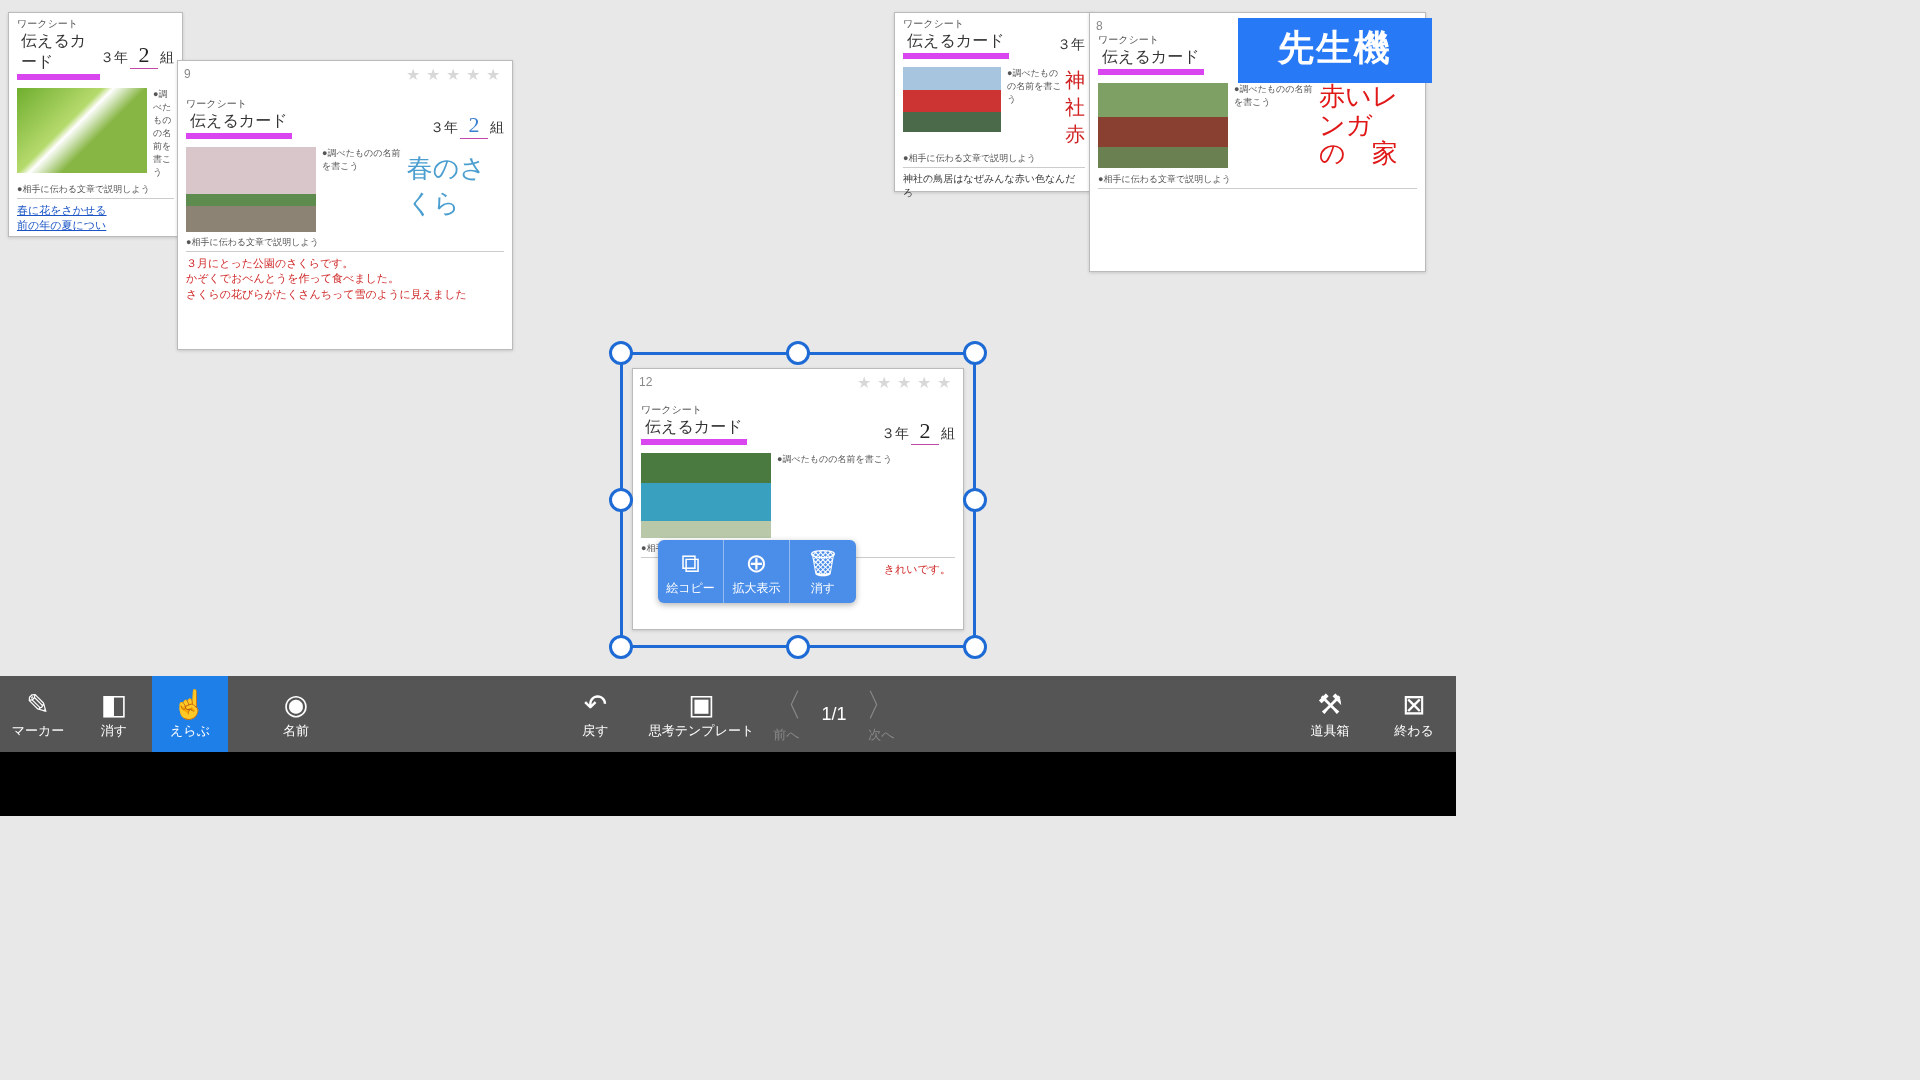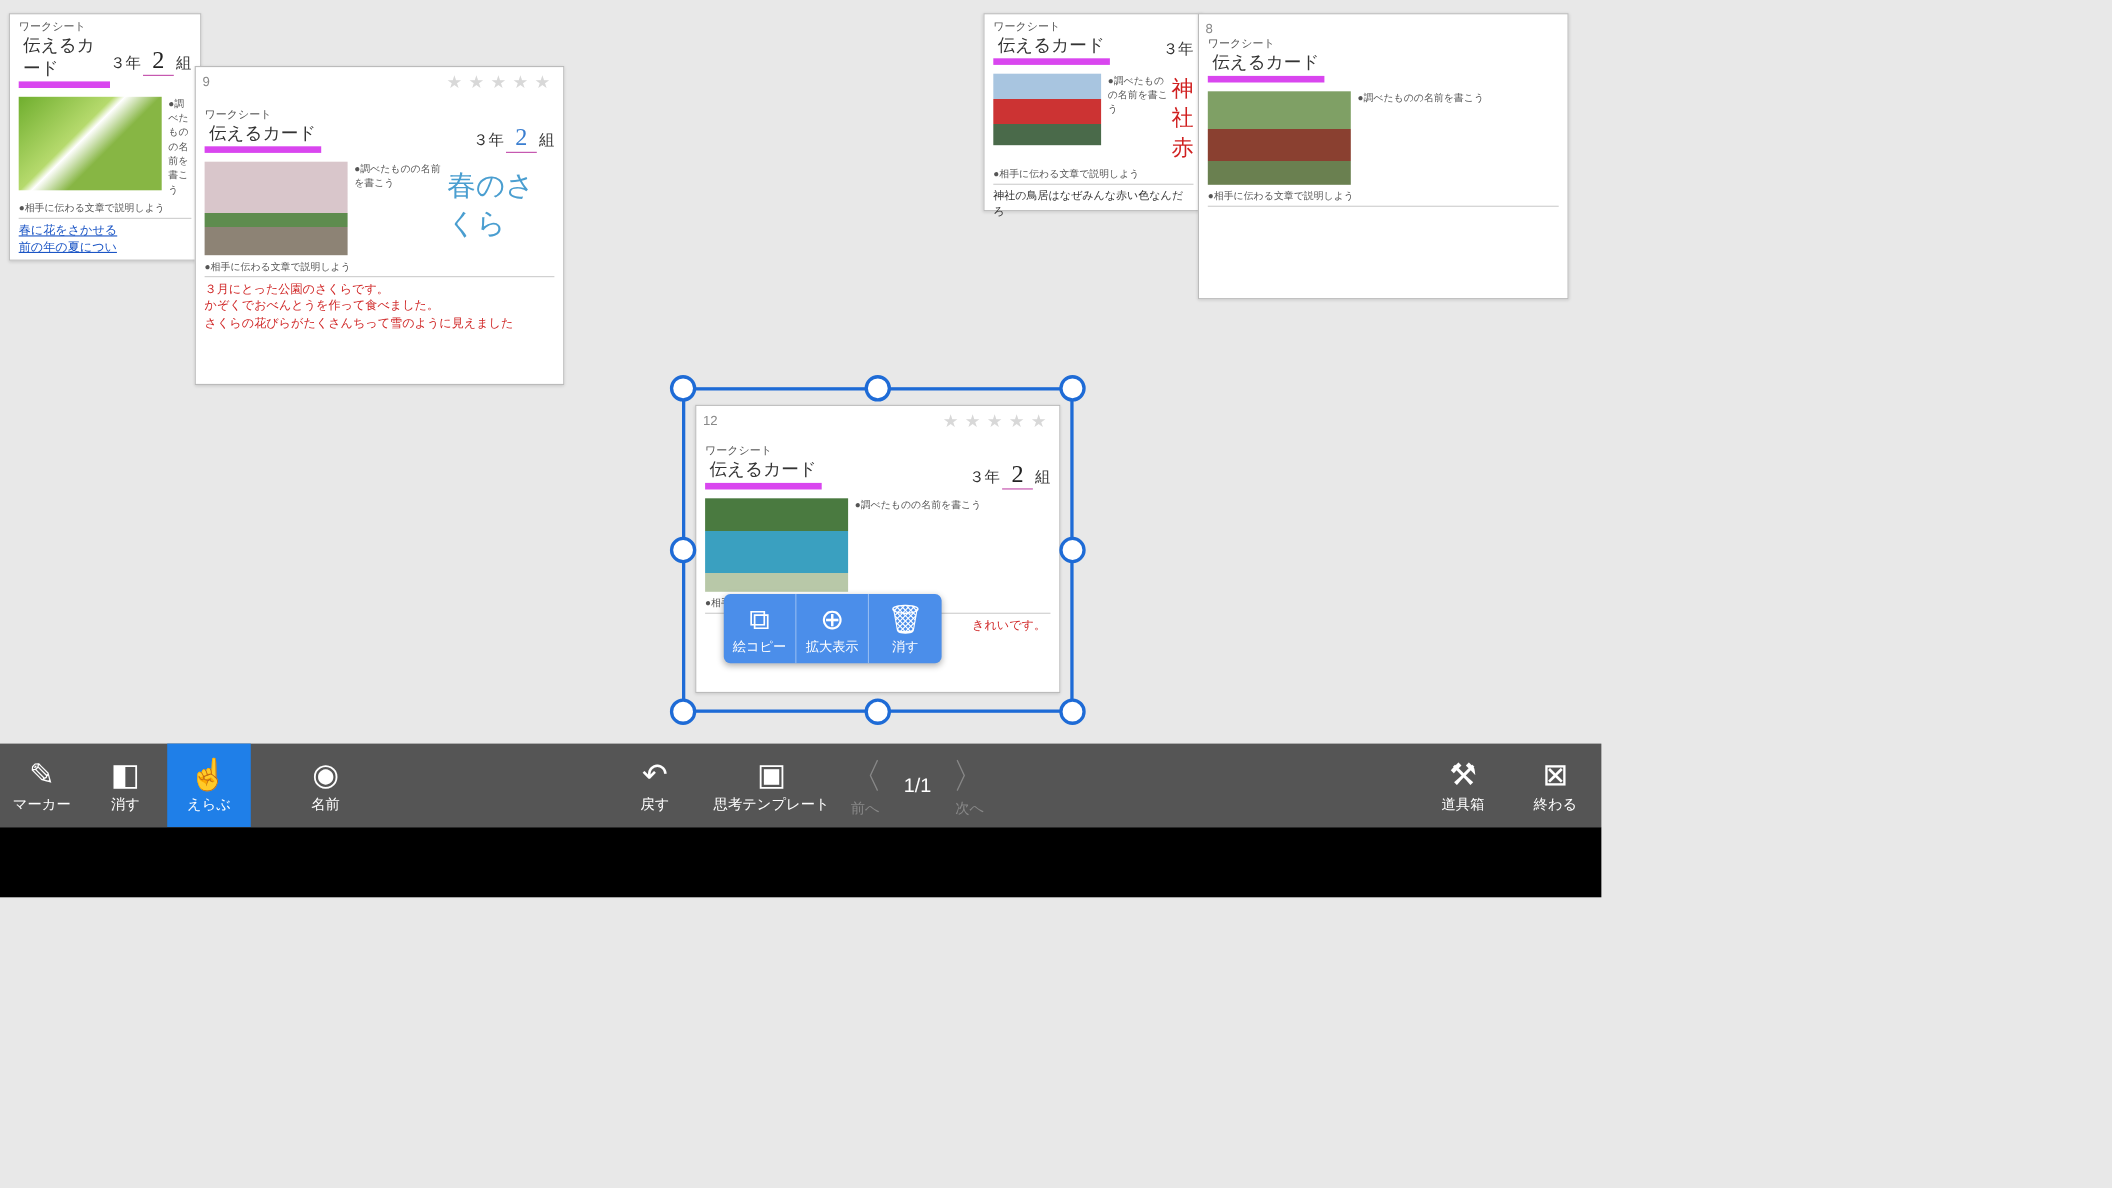--- a/index.html
+++ b/index.html
@@ -173,20 +173,22 @@
     <div style="height:16px"></div>
     <div class="ws-label">ワークシート</div>
     <div class="card-title-row">
       <span class="title-box">伝えるカード</span>
       <span class="class-line"></span>
     </div>
     <div class="content-row">
       <div class="photo ph-brick"></div>
       <div class="side-col">
         <div class="field-lbl">●調べたものの名前を書こう</div>
+        <div class="hand" style="font-size:26px;color:#e01818;white-space:pre-line;line-height:1.1">赤いレンガ
+の　家</div>
       </div>
     </div>
     <div class="note-lbl">●相手に伝わる文章で説明しよう</div>
     <div class="note-underline"></div>
   </div>
 
   <div class="card" style="left:632px; top:356px; width:332px; height:262px;">
     <span class="card-num">12</span>
     <div class="rating">
       <span class="star">★</span>
@@ -233,20 +235,21 @@
     <div class="fa-btn">
       <div class="ico">⊕</div>
       <div class="lbl">拡大表示</div>
     </div>
     <div class="fa-btn">
       <div class="ico">🗑</div>
       <div class="lbl">消す</div>
     </div>
   </div>
 
+  <div class="teacher-badge">先生機</div>
 </div>
 
 <div class="toolbar">
   <div class="tool-group">
     <div class="tool-btn">
       <div class="ico">✎</div>
       <div class="lbl">マーカー</div>
     </div>
     <div class="tool-btn">
       <div class="ico">◧</div>

